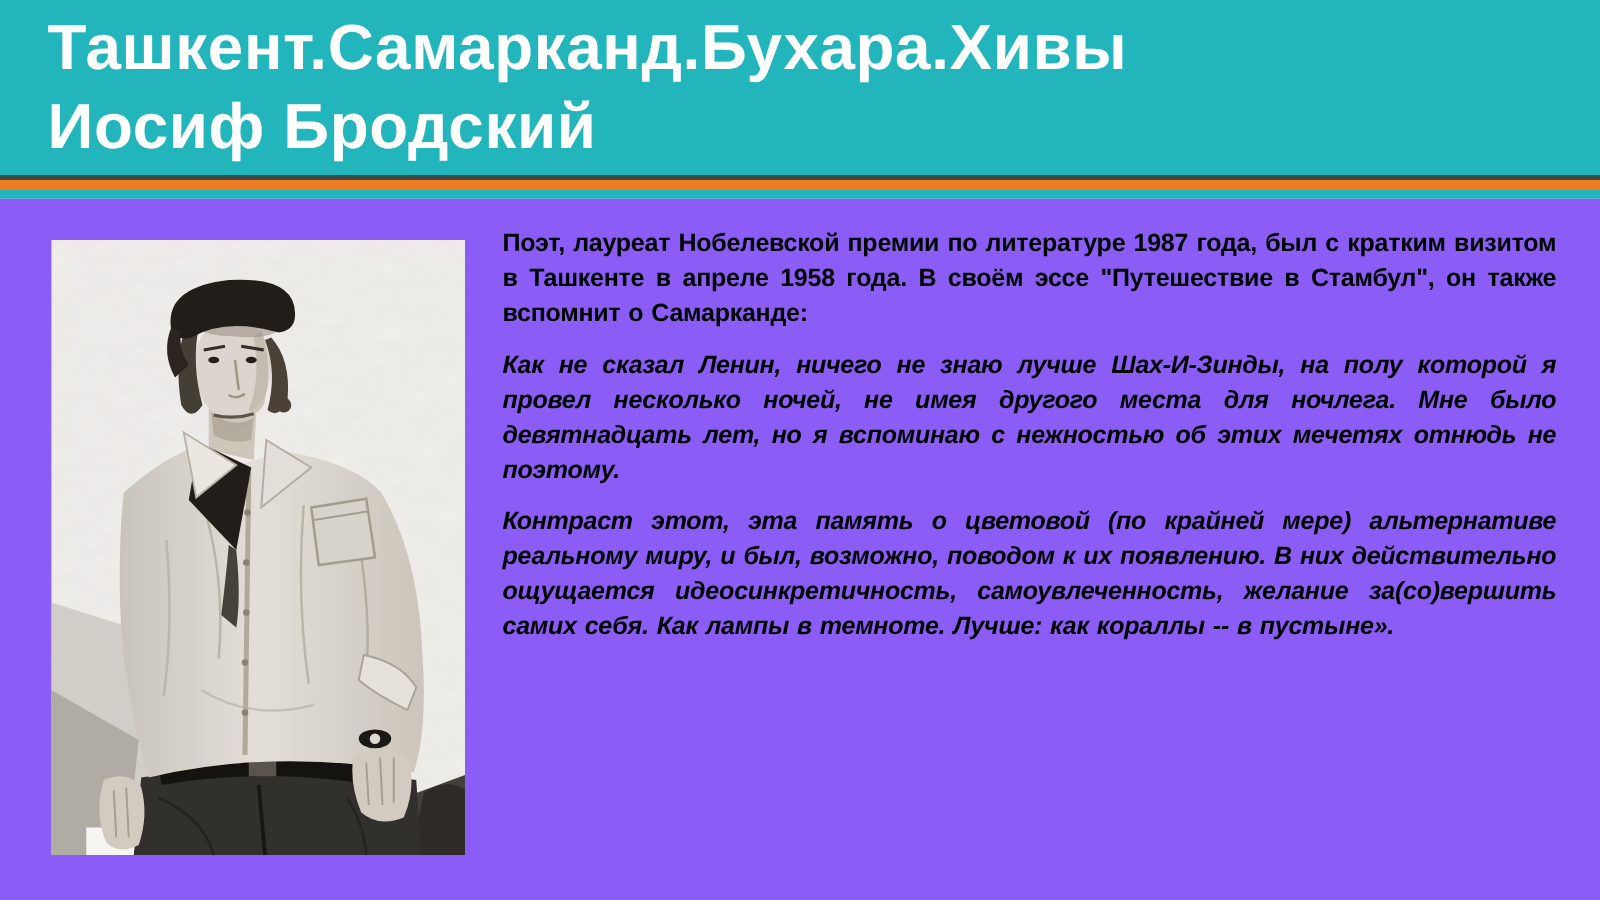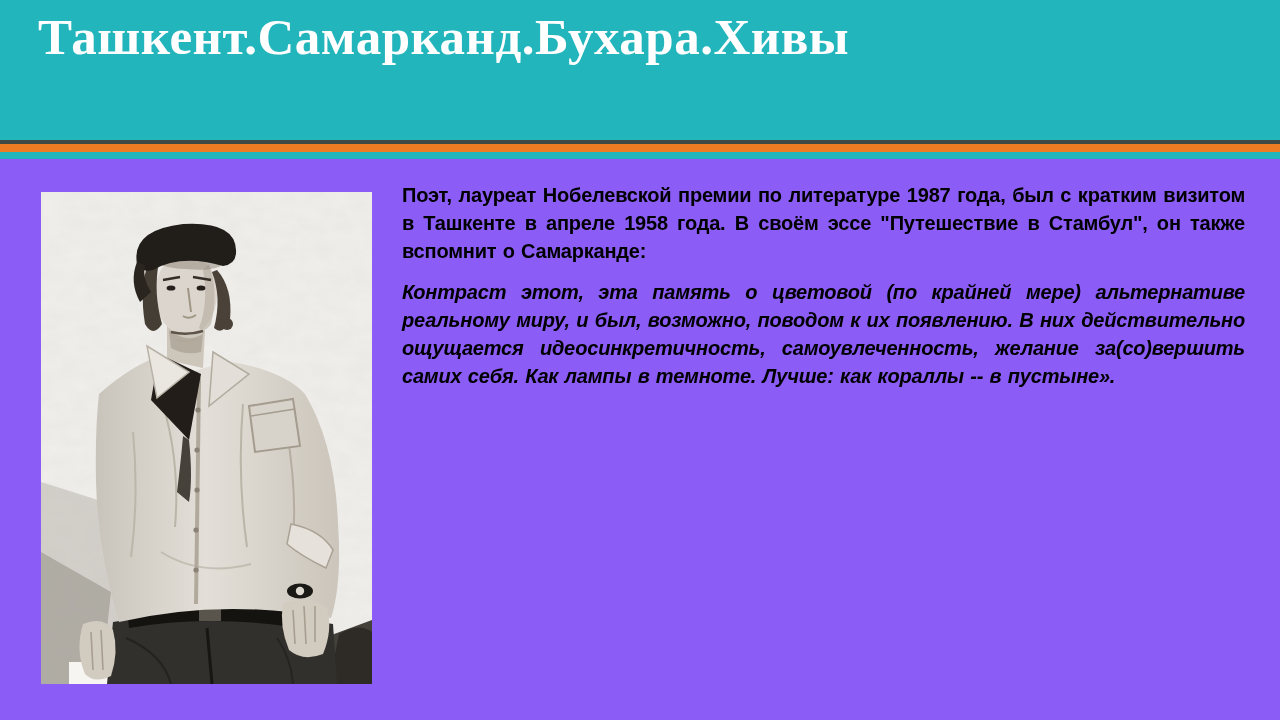--- a/index.html
+++ b/index.html
@@ -17,21 +17,20 @@
     background:#22b5bc;
   }
   .header-title{
     margin:0;
     padding:6px 16px 0 38px;
     color:#ffffff;
     font-size:51px;
     line-height:63px;
     font-weight:bold;
     letter-spacing:0.5px;
-    font-family:Liberation Serif, serif;
   }
   .sep-dark  {position:absolute;left:0;top:140px;width:1280px;height:4px;background:#3f4a46;}
   .sep-orange{position:absolute;left:0;top:144px;width:1280px;height:8px;background:#ee7c22;}
   .sep-teal  {position:absolute;left:0;top:152px;width:1280px;height:7px;background:#22b5bc;}
 
   
   .slide-body{position:absolute;left:0;top:159px;width:1280px;height:680px;background:#8b5cf6;}
   .photo-figure{
     position:absolute;left:41px;top:33px;width:331px;height:492px;margin:0;
   }
@@ -53,20 +52,21 @@
   .text-column p.quote{font-style:italic;}
 </style>
 </head>
 <body>
 
 <div class="slide">
 
   <header class="header-band">
     <h1 class="header-title">
       <span>Ташкент.Самарканд.Бухара.Хивы</span><br>
+      <span>Иосиф Бродский</span>
     </h1>
   </header>
 
   <div class="sep-dark"></div>
   <div class="sep-orange"></div>
   <div class="sep-teal"></div>
 
   <main class="slide-body">
 
     <figure class="photo-figure">
@@ -160,17 +160,18 @@
 
         <path d="M147 96 L150 120 M142 124 Q148 128 155 123" stroke="#a09685" stroke-width="2" fill="none"></path>
 
         <path d="M130 140 Q146 144 162 139" stroke="#5d5347" stroke-width="2.6" fill="none"></path>
         <path d="M136 148 Q146 151 156 147" stroke="#b0a798" stroke-width="1.5" fill="none"></path>
       </svg>
     </figure>
 
     <section class="text-column">
       <p>Поэт, лауреат Нобелевской премии по литературе 1987 года, был с кратким визитом в Ташкенте в апреле 1958 года. В своём эссе "Путешествие в Стамбул", он также вспомнит о Самарканде:</p>
+      <p class="quote">Как не сказал Ленин, ничего не знаю лучше Шах-И-Зинды, на полу которой я провел несколько ночей, не имея другого места для ночлега. Мне было девятнадцать лет, но я вспоминаю с нежностью об этих мечетях отнюдь не поэтому.</p>
       <p class="quote">Контраст этот, эта память о цветовой (по крайней мере) альтернативе реальному миру, и был, возможно, поводом к их появлению. В них действительно ощущается идеосинкретичность, самоувлеченность, желание за(со)вершить самих себя. Как лампы в темноте. Лучше: как кораллы -- в пустыне».</p>
     </section>
 
   </main>
 </div>
 
 </body></html>

